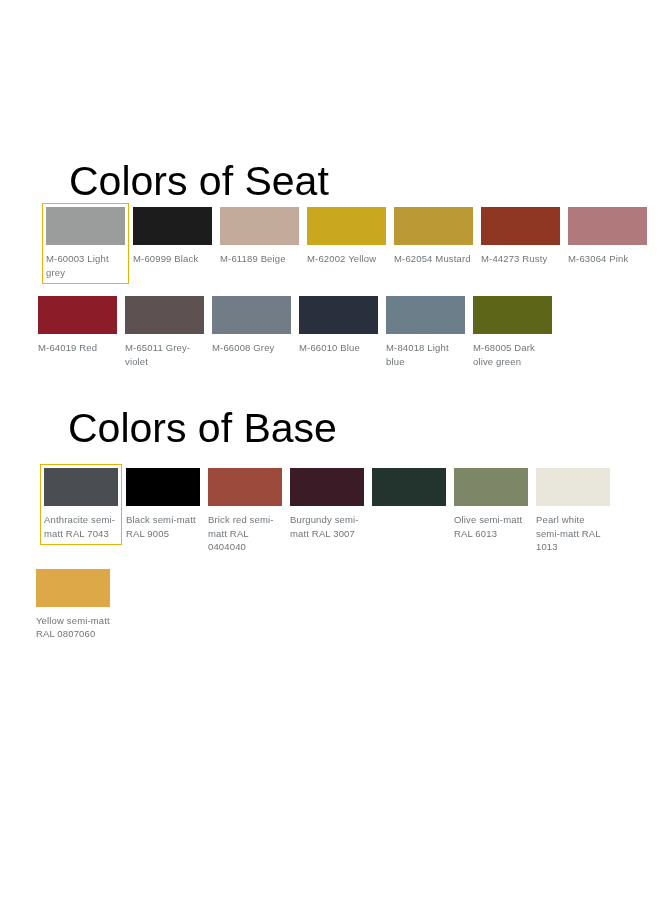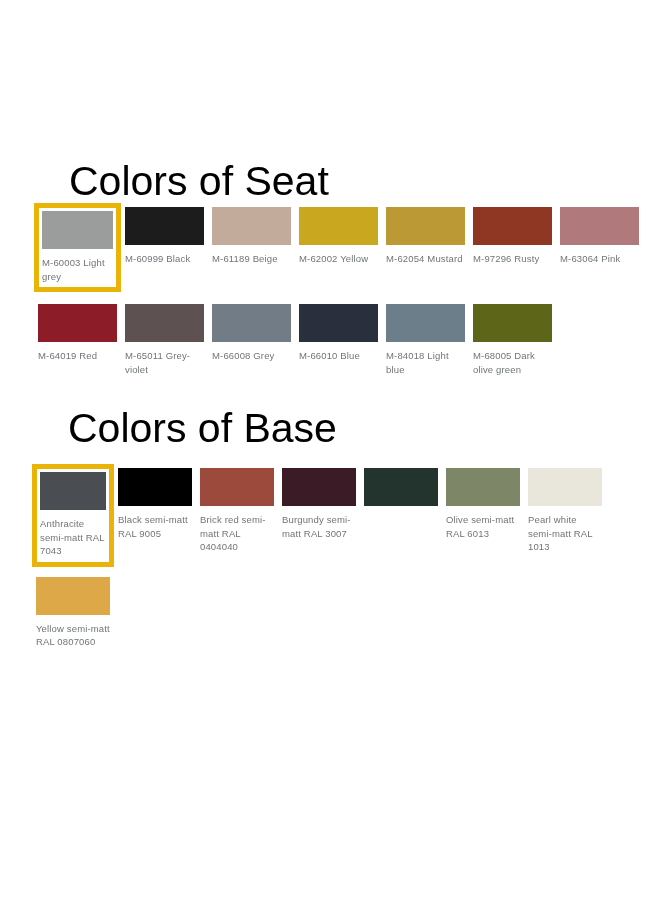--- a/index.html
+++ b/index.html
@@ -73,21 +73,22 @@
 
   
   .swatch-item {
     box-sizing: border-box;
     border: 1px solid transparent;
     padding: 3px 3px 4px 3px;
     cursor: pointer;
     background: transparent;
   }
   .swatch-item.selected {
-    border: 5px solid #eab308;
+    border: 1px solid #eab308;
+    margin-left: 8px;
   }
 
   #seat-group .swatch-item { width: 87px; }
   #base-group .swatch-item { width: 82px; }
 
   .swatch-chip {
     width: 100%;
     height: 38px;
     display: block;
   }
@@ -127,21 +128,21 @@
       <div class="swatch-item">
         <span class="swatch-chip" style="background: rgb(201, 168, 31);"></span>
         <span class="swatch-label">M-62002 Yellow</span>
       </div>
       <div class="swatch-item">
         <span class="swatch-chip" style="background: rgb(187, 153, 52);"></span>
         <span class="swatch-label">M-62054 Mustard</span>
       </div>
       <div class="swatch-item">
         <span class="swatch-chip" style="background: rgb(143, 55, 34);"></span>
-        <span class="swatch-label">M-97296 Rusty</span>
+        <span class="swatch-label">M-44273 Rusty</span>
       </div>
       <div class="swatch-item">
         <span class="swatch-chip" style="background: rgb(176, 122, 125);"></span>
         <span class="swatch-label">M-63064 Pink</span>
       </div>
       <div class="swatch-item">
         <span class="swatch-chip" style="background: rgb(139, 28, 40);"></span>
         <span class="swatch-label">M-64019 Red</span>
       </div>
       <div class="swatch-item">

